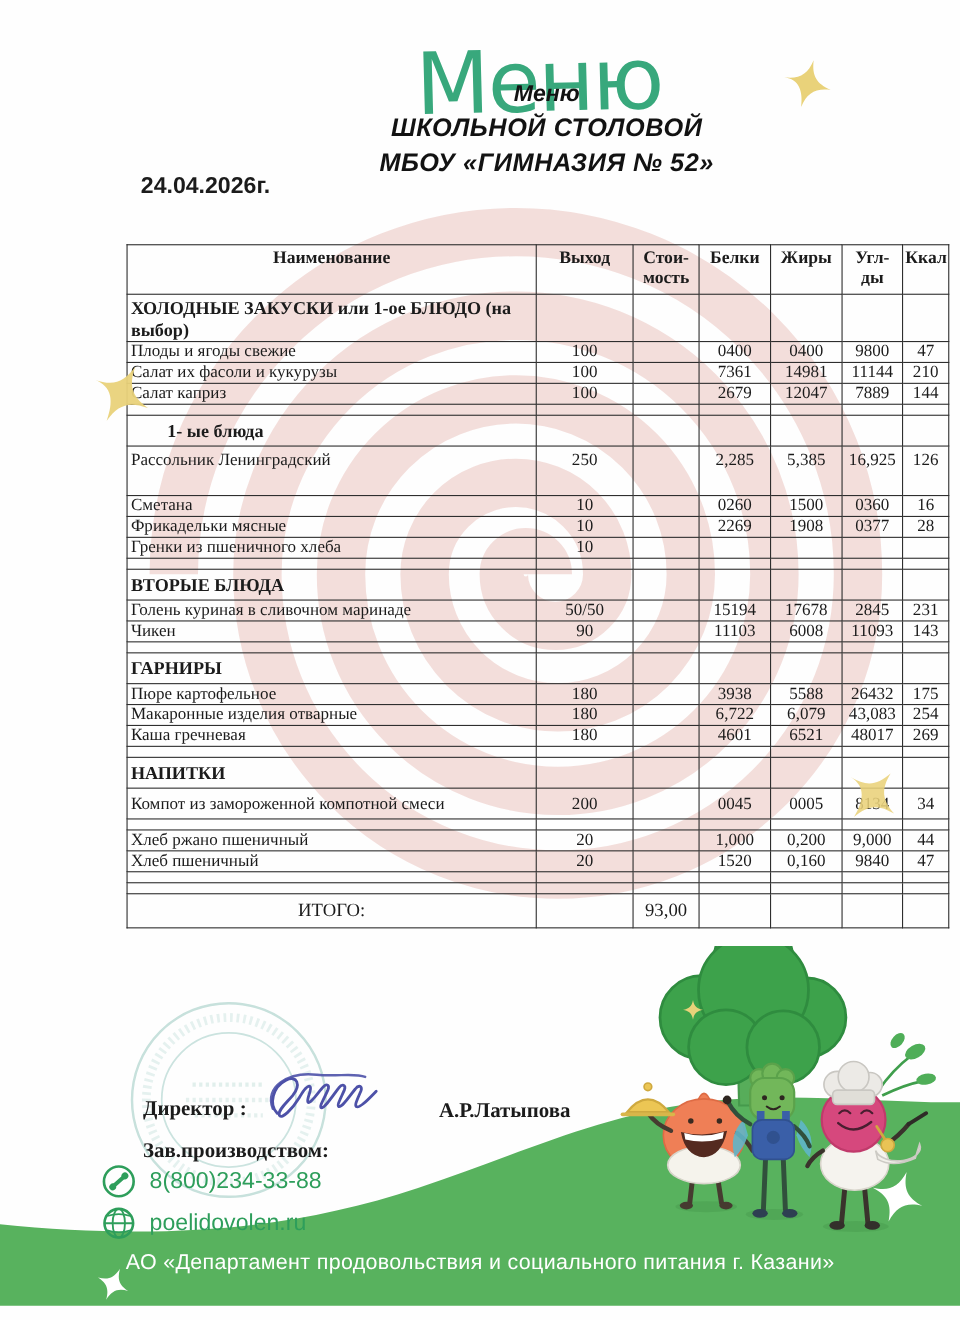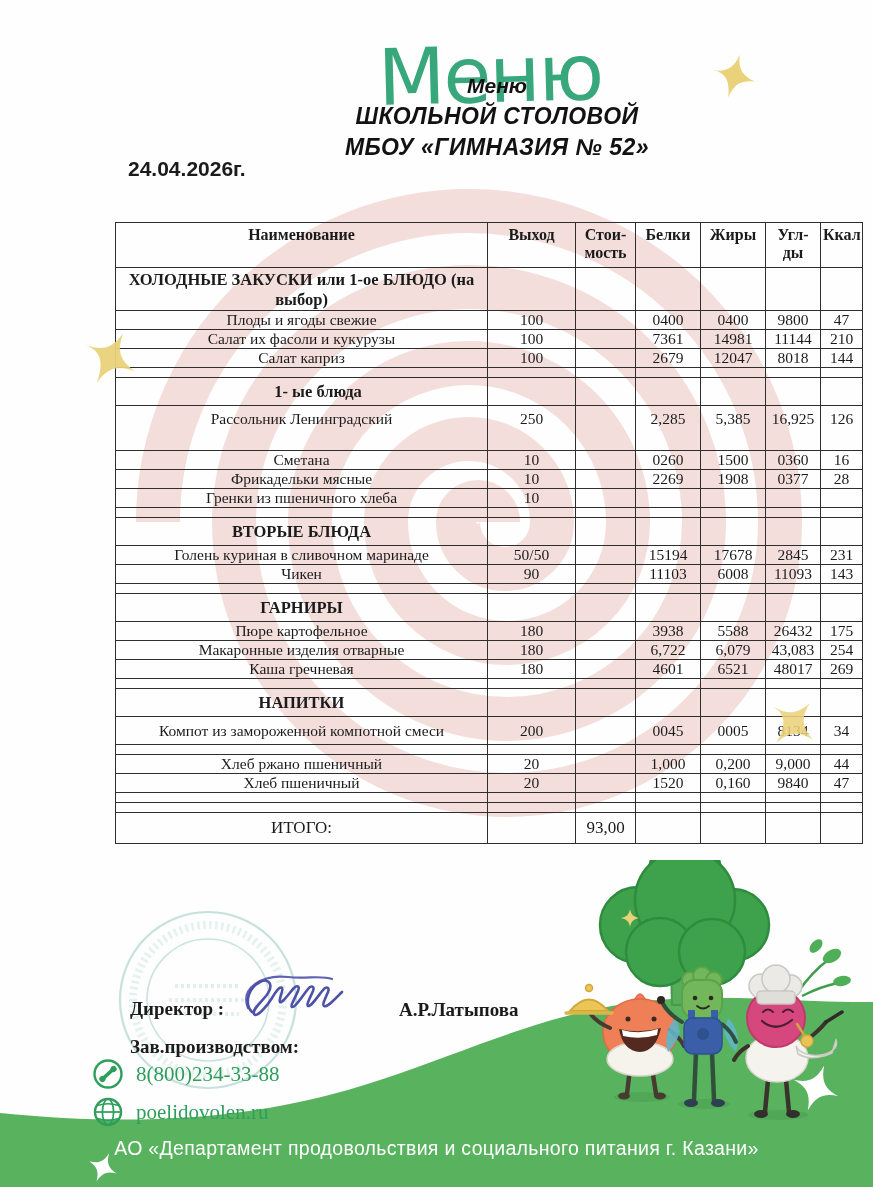--- a/index.html
+++ b/index.html
@@ -34,42 +34,42 @@
   table.menu{
     position:absolute; left:115px; top:222px; width:747px; z-index:1;
     border-collapse:collapse; table-layout:fixed; background:transparent;
   }
   table.menu th, table.menu td{border:1px solid #2e2e2e;}
   table.menu th{
     font-weight:bold; font-size:16px; white-space:pre-line; line-height:1.12;
     padding:3px 2px 5px; vertical-align:top; text-align:center;
   }
   table.menu td{font-size:15.5px; padding:0 3px; vertical-align:middle;}
-  td.name{text-align:center; padding-left:5px;}
+  td.name{text-align:left; padding-left:5px;}
   td.num{text-align:center;}
   tr.section-lg td{height:40px;}
   tr.section-lg td.name{font-weight:bold; font-size:16.5px; line-height:1.22; vertical-align:top; padding-top:2px;}
   tr.section td{height:27px;}
   tr.section td.name{font-weight:bold; font-size:16.5px;}
   tr.indent td.name{padding-left:36px;}
   tr.item td{height:18px;}
   tr.item-tall td{height:40px; vertical-align:top; padding-top:4px;}
   tr.item-tall td.ugl{word-break:break-all; white-space:normal;}
   tr.item-tall2 td{height:27px;}
   tr.empty td{height:9px;}
   tr.total td{height:30px; font-weight:normal; font-size:17px;}
   tr.total td.name{text-align:center;}
   
   .stamp{position:absolute; left:105px; top:900px; z-index:1;}
   .sig{position:absolute; left:238px; top:970px; z-index:4;}
   .director-label{position:absolute; left:130px; top:998px; z-index:3; font-weight:bold; font-size:19px;}
   .director-name{position:absolute; left:372px; top:999px; z-index:3; font-weight:bold; font-size:19px;margin-left:27px;}
   .manager-label{position:absolute; left:130px; top:1036px; z-index:3; font-weight:bold; font-size:19px;}
   .contact{position:absolute; z-index:3; display:flex; align-items:center; gap:12px;
-           font-family:Liberation Serif, serif;justify-content:center;}
+           font-family:Liberation Sans, sans-serif;justify-content:center;}
   .contact .ctext{color:var(--contact-green); font-size:21px;}
   
   .green-footer{position:absolute; left:0; top:860px; z-index:2;}
   .band-text{
     position:absolute; left:0; top:1137px; width:100%; z-index:4; text-align:center;
     color:#ffffff; font-family:"Liberation Sans", sans-serif; font-size:19.5px; letter-spacing:.3px;
   }
 </style>
 </head>
 <body>
@@ -151,21 +151,21 @@
           <td class="num zhiry">14981</td>
           <td class="num ugl">11144</td>
           <td class="num kkal">210</td>
         </tr>
         <tr class="item">
           <td class="name">Салат каприз</td>
           <td class="num vyhod">100</td>
           <td class="num stoimost"></td>
           <td class="num belki">2679</td>
           <td class="num zhiry">12047</td>
-          <td class="num ugl">8018</td>
+          <td class="num ugl">7889</td>
           <td class="num kkal">144</td>
         </tr>
         <tr class="empty">
           <td class="name"></td>
           <td class="num vyhod"></td>
           <td class="num stoimost"></td>
           <td class="num belki"></td>
           <td class="num zhiry"></td>
           <td class="num ugl"></td>
           <td class="num kkal"></td>

